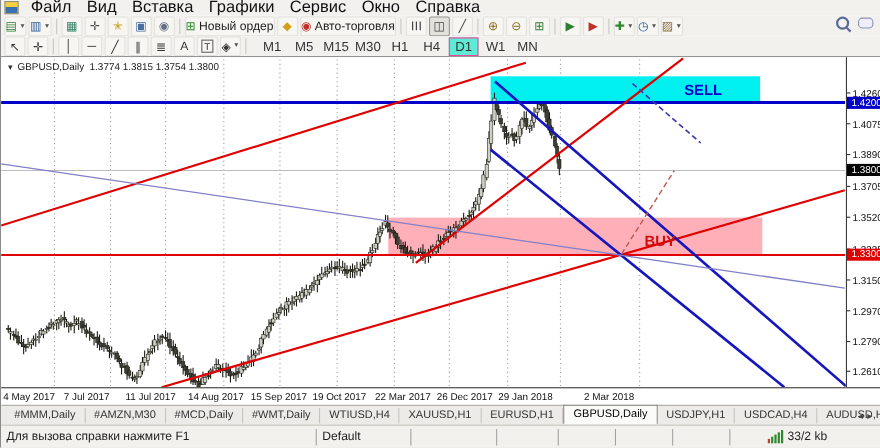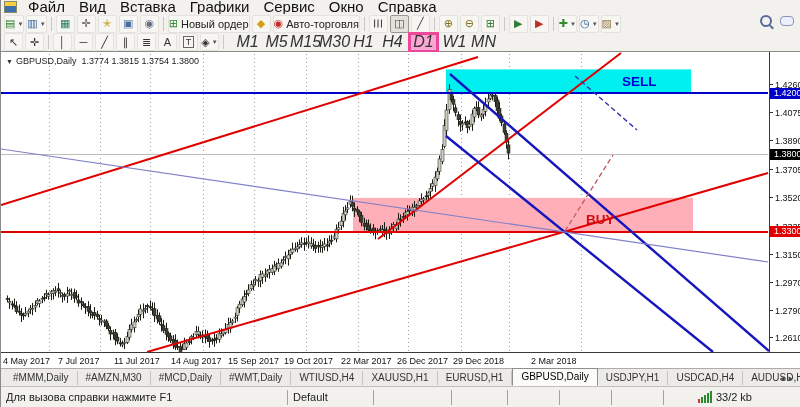--- a/index.html
+++ b/index.html
@@ -16,22 +16,22 @@
         font-size:11px;margin:0 1px;border:1px solid #e3e2de;border-radius:2px;background:#f7f6f3;cursor:default;}
   .tbtn.pressed{background:#e2e1dc;border:1px solid #979690;}
   .tbtn .lbl{font-size:11px;margin-left:3px;color:#222;}
   .caret{font-size:6px;color:#555;margin-left:2px;}
   .tsep{width:1px;height:14px;background:#c9c8c2;margin:0 3px;}
   .rot90{display:inline-block;transform:rotate(90deg);}
   #tb1-right{position:absolute;right:6px;top:15px;display:flex;gap:8px;align-items:center;}
   .icon-magnifier{width:8px;height:8px;border:2px solid #5a6a9a;border-radius:50%;position:relative;display:inline-block;}
   .icon-magnifier::after{content:"";position:absolute;width:5px;height:2px;background:#5a6a9a;transform:rotate(45deg);left:7px;top:9px;}
   .icon-chat{width:12px;height:8px;border:1.5px solid #8a94b8;border-radius:4px;position:relative;display:inline-block;background:#eef;}
-  .tf{width:25px;height:15px;display:flex;align-items:center;justify-content:center;font-size:16px;color:#333;border:1px solid transparent;margin:12px 1px;font-style:italic;}
-  .tf.active{background:#f9a8d4;border:3px solid #ec4899;}
+  .tf{width:25px;height:15px;display:flex;align-items:center;justify-content:center;font-size:12px;color:#333;border:1px solid transparent;margin:12px 1px;}
+  .tf.active{background:#5eead4;border:1px solid #ec4899;}
   
   #chart{position:absolute;top:52px;left:0;width:800px;height:300px;background:#fff;}
   #plot{position:absolute;left:0;top:0;}
   #yaxis{position:absolute;left:768px;top:0;width:32px;height:300px;border-left:1px solid #3a3a3a;background:#fff;}
   .ylab{position:absolute;left:5px;font-size:9px;color:#111;white-space:nowrap;}
   .ytick{position:absolute;left:0;width:3px;height:1px;background:#333;}
   .badge{position:absolute;left:0;width:32px;height:11px;line-height:11px;font-size:9px;color:#fff;padding-left:4px;box-sizing:border-box;}
   #chart-title{position:absolute;left:5px;top:4px;font-size:9px;color:#1a1a1a;white-space:nowrap;}
   #chart-title .dd{font-size:7px;margin-right:3px;color:#333;}
   
@@ -690,21 +690,21 @@
 
   <div id="xaxis">
       <span class="xlab" style="left: 2px;">4 May 2017</span>
       <span class="xlab" style="left: 57px;">7 Jul 2017</span>
       <span class="xlab" style="left: 113px;">11 Jul 2017</span>
       <span class="xlab" style="left: 170px;">14 Aug 2017</span>
       <span class="xlab" style="left: 227px;">15 Sep 2017</span>
       <span class="xlab" style="left: 283px;">19 Oct 2017</span>
       <span class="xlab" style="left: 340px;">22 Mar 2017</span>
       <span class="xlab" style="left: 396px; text-align: center;">26 Dec 2017</span>
-      <span class="xlab" style="left: 452px;">29 Dec 2018</span>
+      <span class="xlab" style="left: 452px;">29 Jan 2018</span>
       <span class="xlab" style="left: 530px;">2 Mar 2018</span>
     </div>
   <div id="xaxis-corner"></div>
 
   <div id="tabsbar">
       <span class="tab">#MMM,Daily</span>
       <span class="tab">#AMZN,M30</span>
       <span class="tab">#MCD,Daily</span>
       <span class="tab">#WMT,Daily</span>
       <span class="tab">WTIUSD,H4</span>

